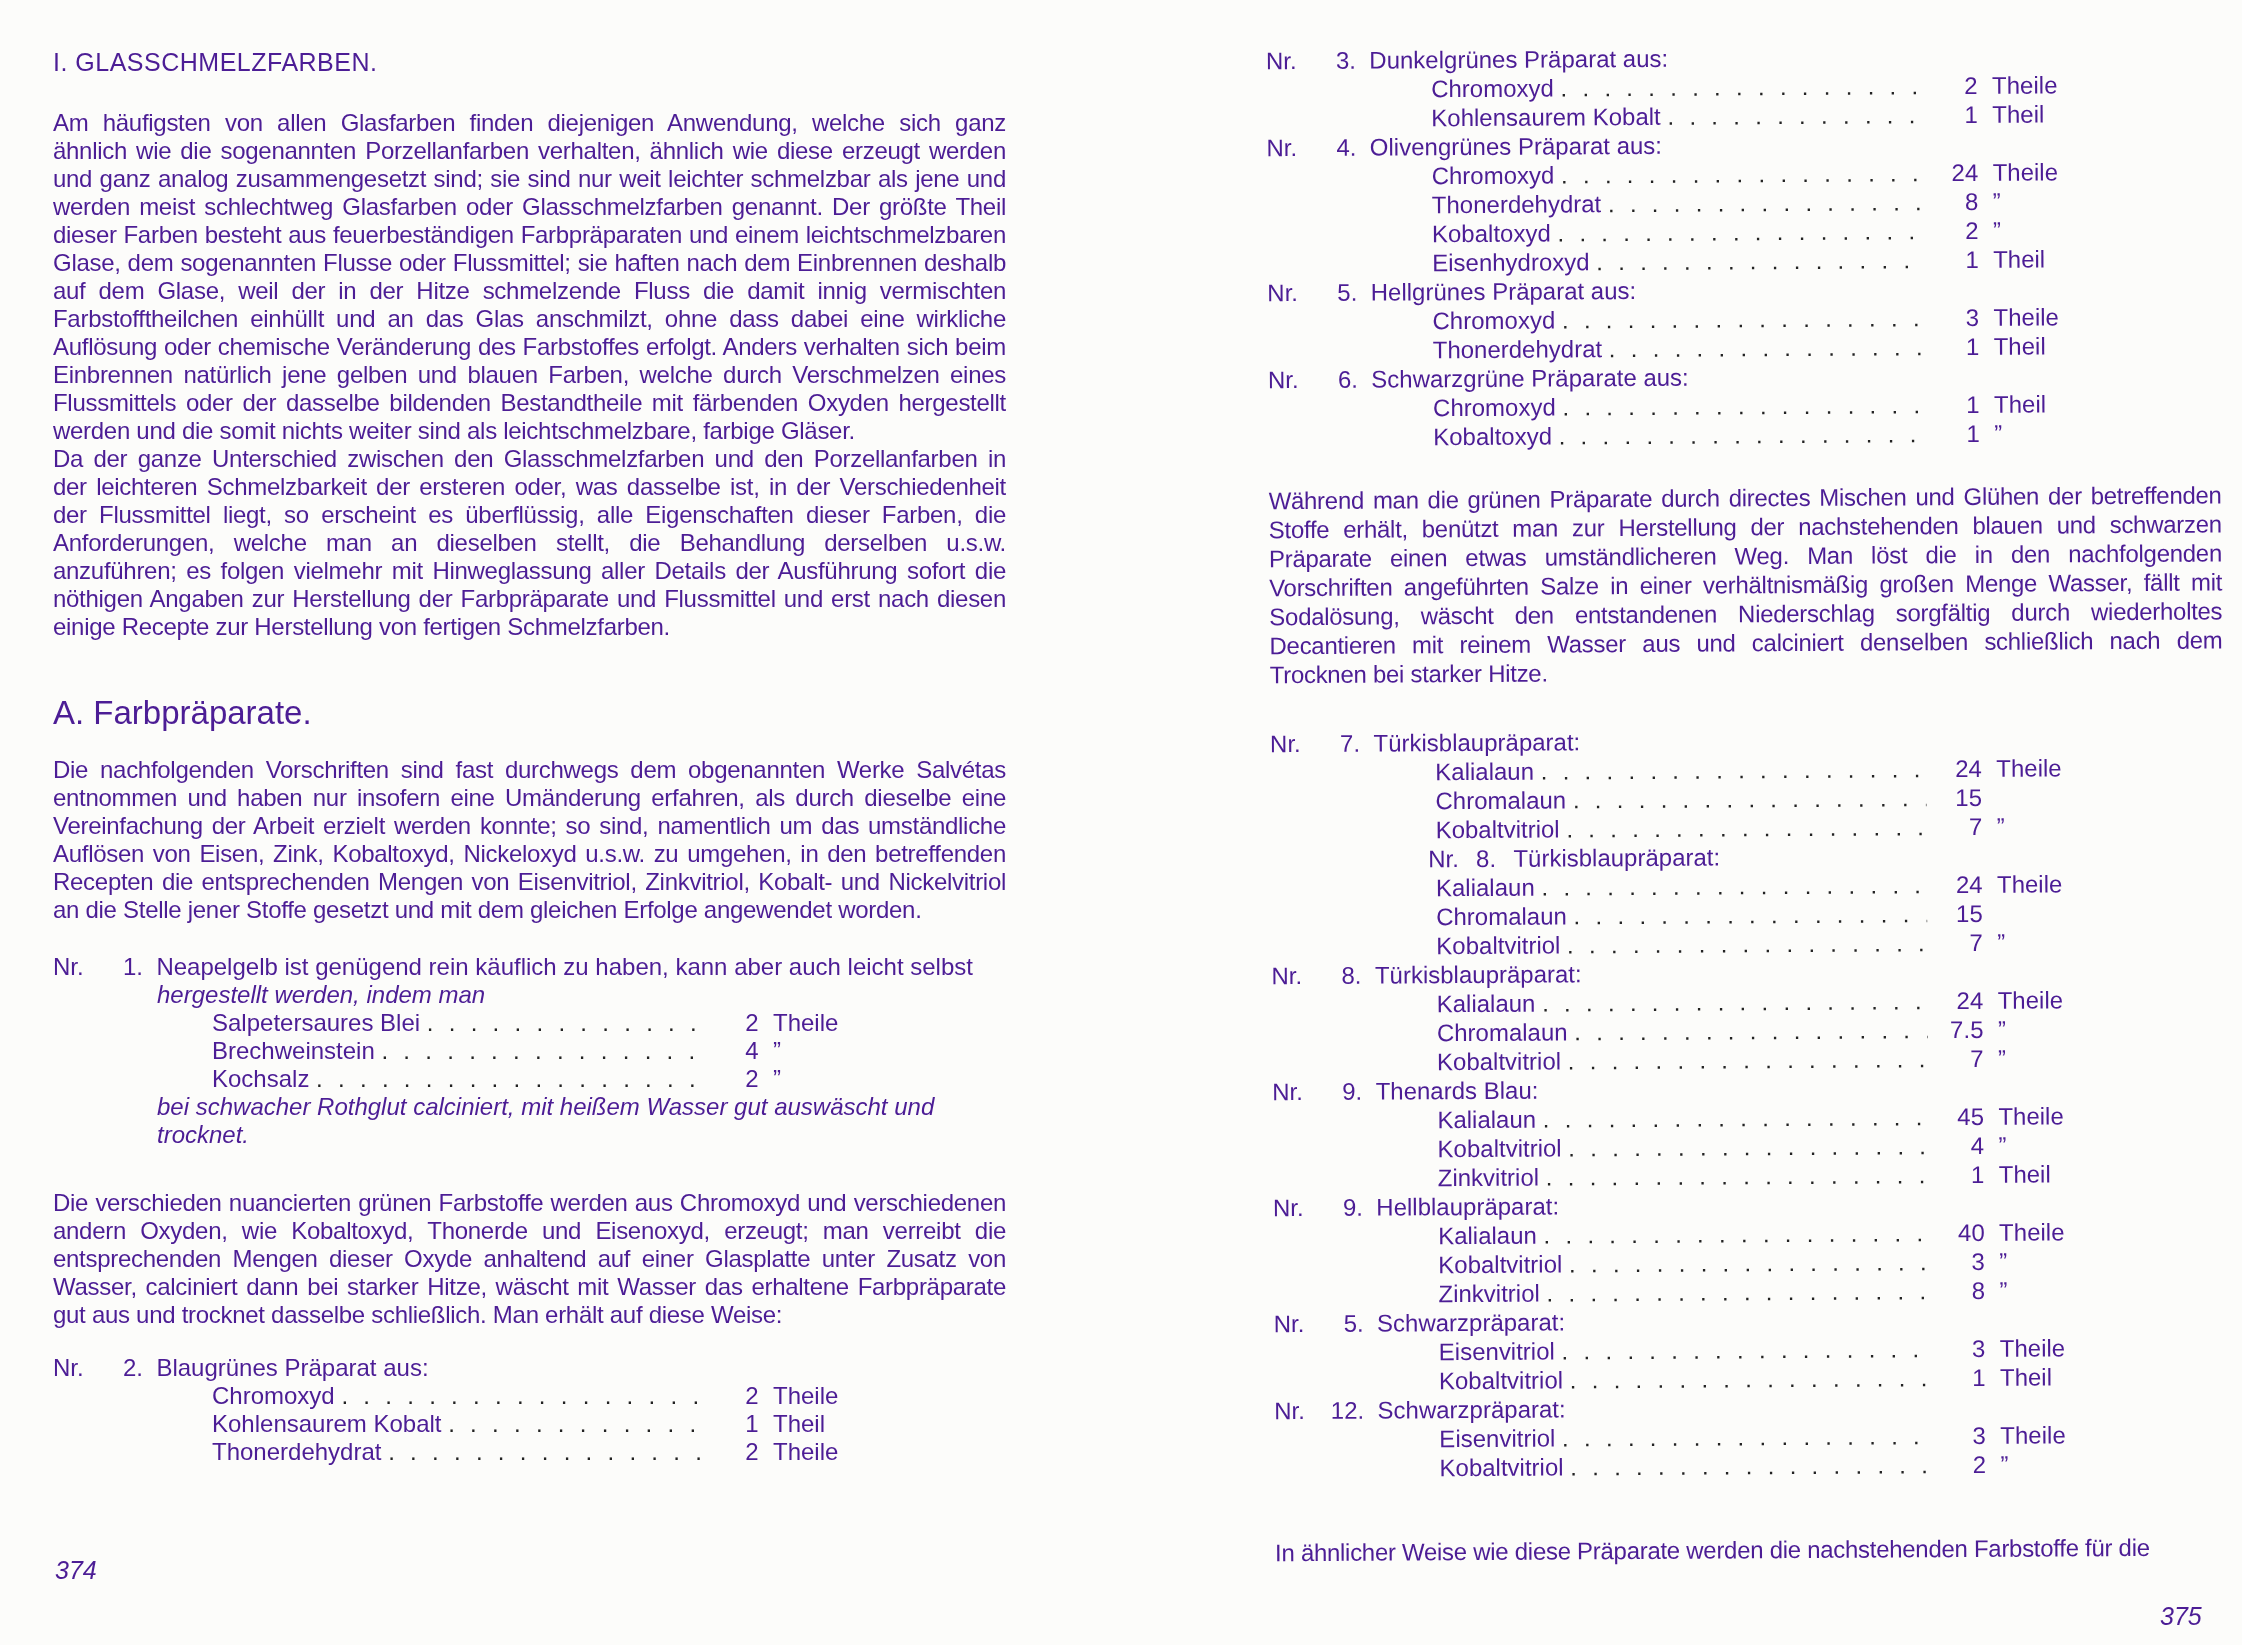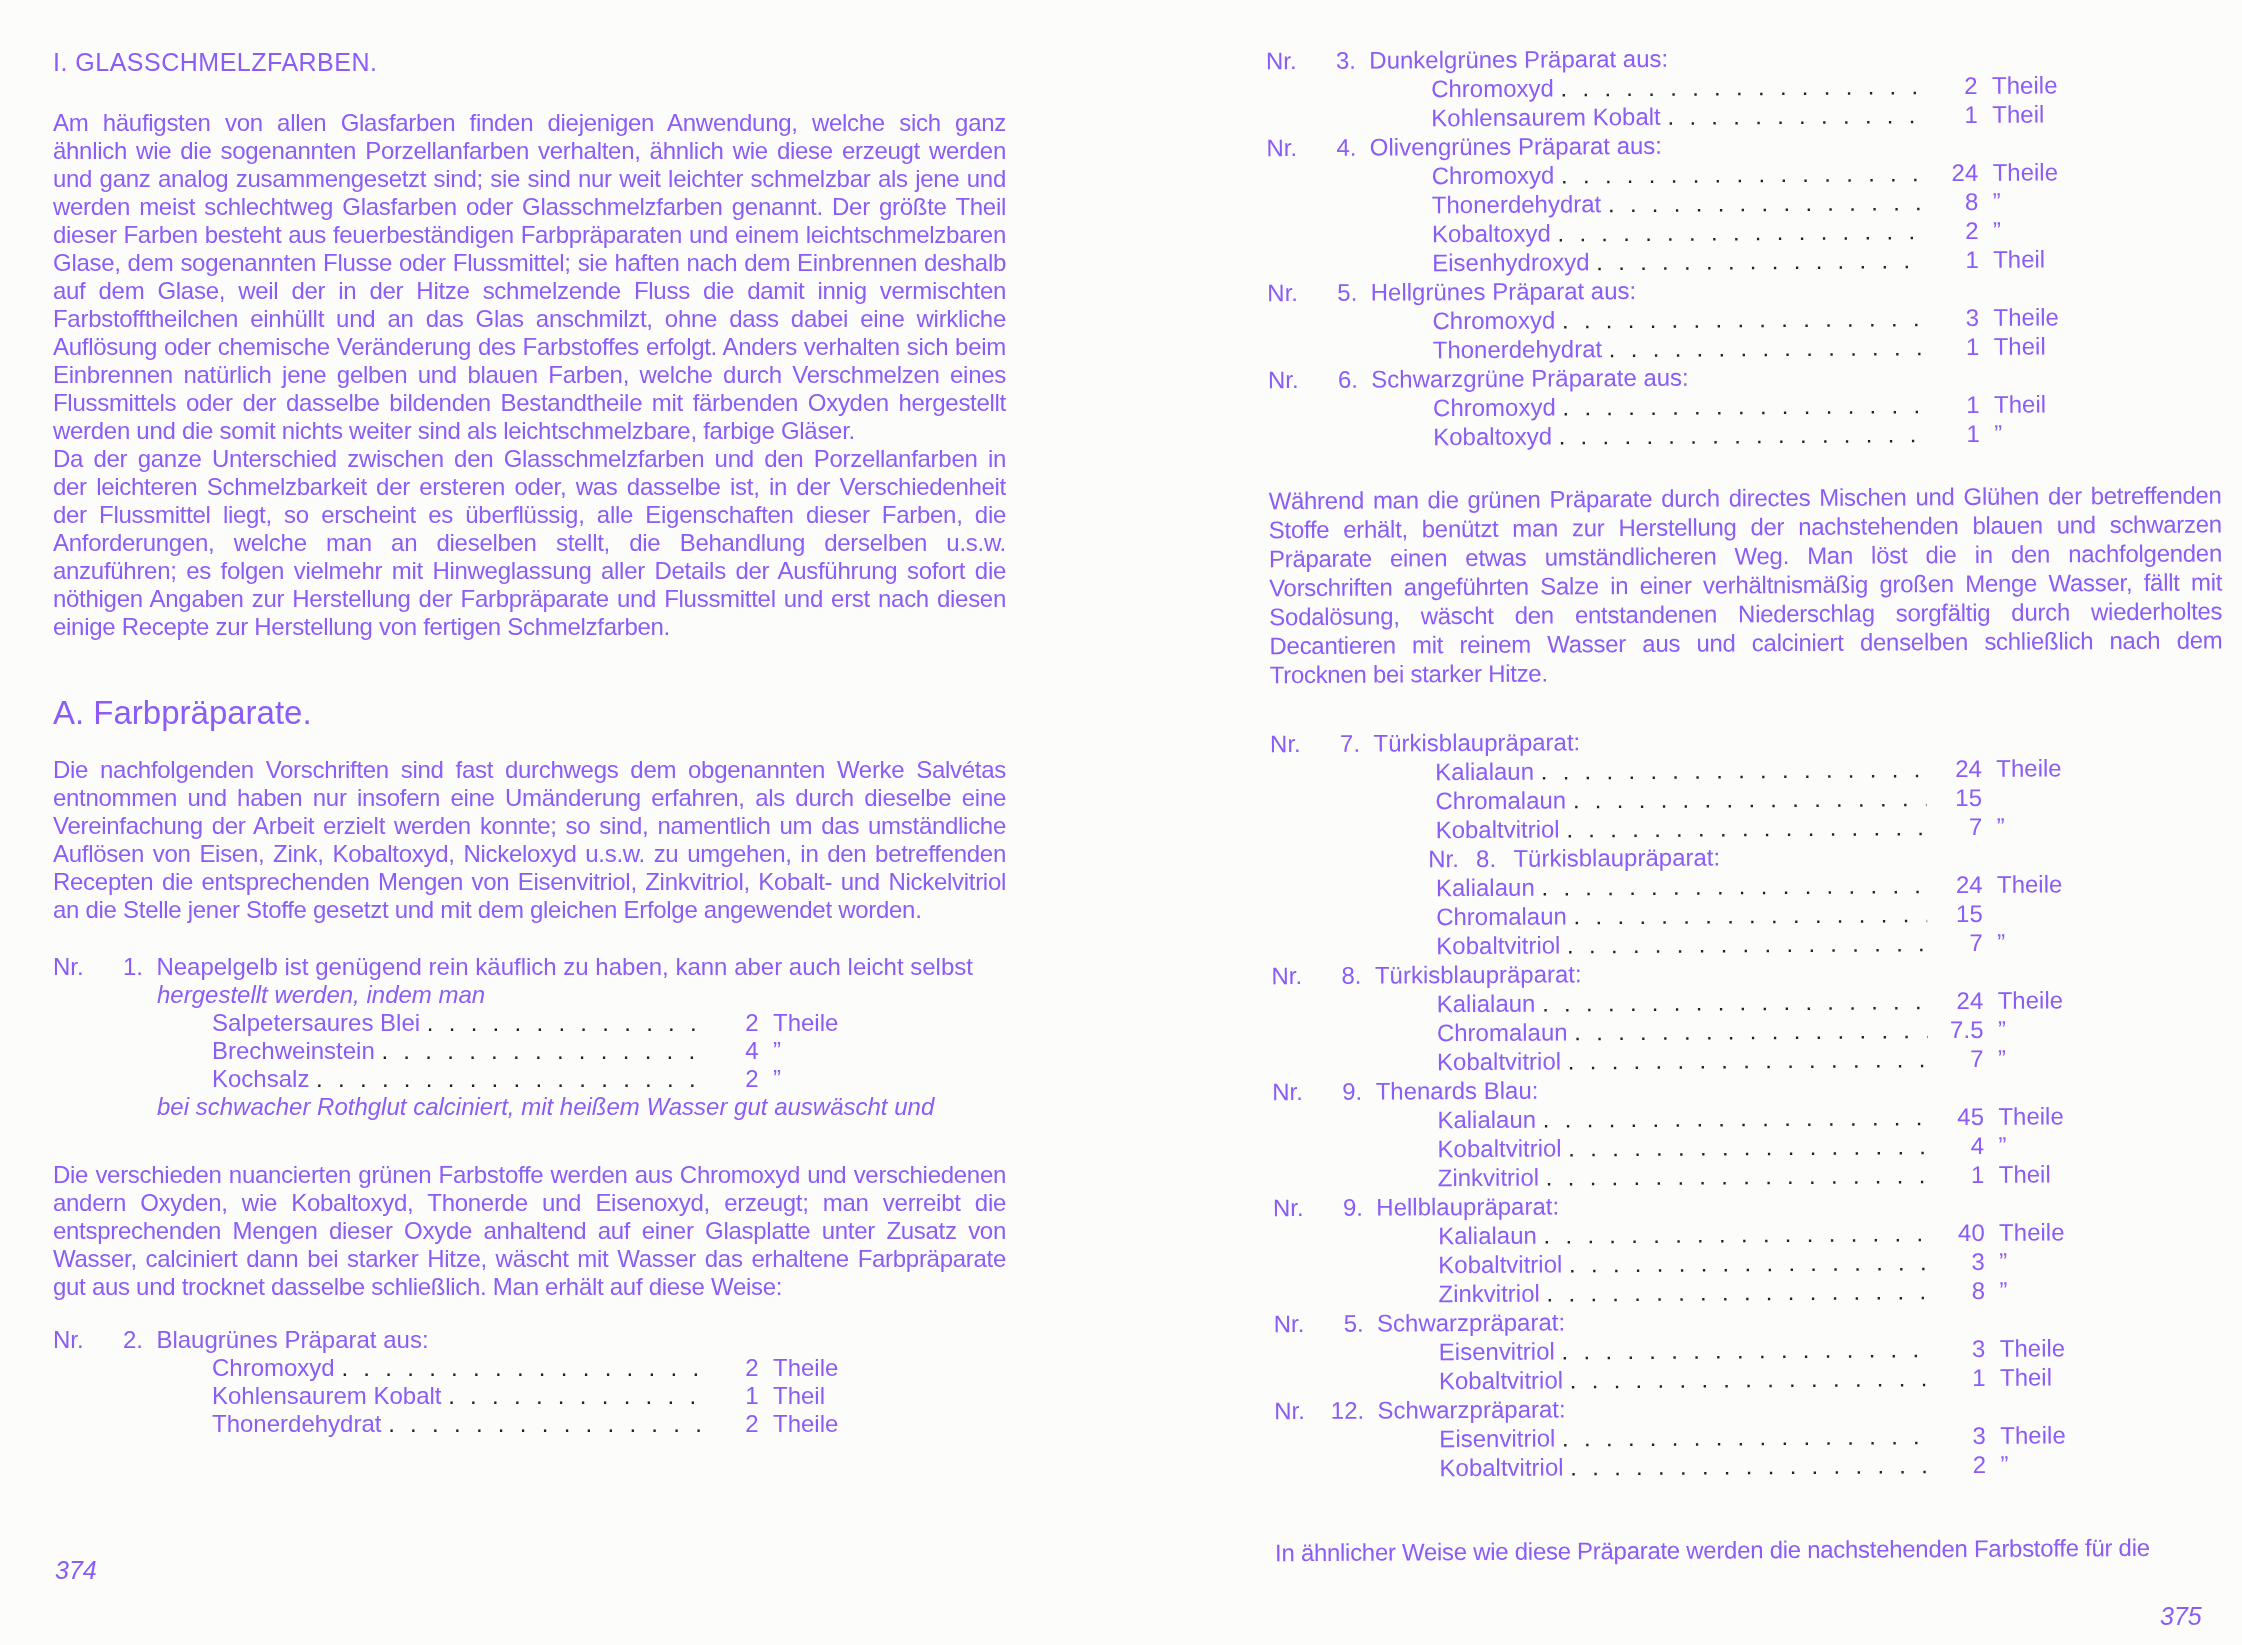--- a/index.html
+++ b/index.html
@@ -2,21 +2,21 @@
 <html lang="de"><head>
 <meta charset="utf-8">
 <title>Glasschmelzfarben — Buchseiten 374/375</title>
 <style>
   html,body { margin:0; padding:0; background:#e8e8e6; }
   .sheet {
     position:relative;
     width:2242px; height:1646px;
     background:#fcfcfa;
     font-family:"Liberation Sans", sans-serif;
-    color:#8b5cf6;
+    color:#4c1d95;
     overflow:hidden;
   }
   .page {
     position:absolute; top:0;
     width:953px;
     --title-indent:104px;
     --item-indent:159px;
   }
   .page-left  { left:53px;  padding-top:48px; font-size:24px; line-height:28px; }
   .page-right { left:1266px; padding-top:46px; font-size:24px; line-height:29px;
@@ -86,20 +86,21 @@
             <span class="i-qty">4</span>
             <span class="i-unit">”</span>
           </div>
           <div class="i-row">
             <span class="i-name">Kochsalz</span>
             <span class="i-leader"></span>
             <span class="i-qty">2</span>
             <span class="i-unit">”</span>
           </div>
           <div class="r-cont">bei schwacher Rothglut calciniert, mit heißem Wasser gut auswäscht und</div>
+          <div class="r-cont">trocknet.</div>
         </div>
       </div>
     <p class="mt42">Die verschieden nuancierten grünen Farbstoffe werden aus Chromoxyd und verschiedenen andern Oxyden, wie Kobaltoxyd, Thonerde und Eisenoxyd, erzeugt; man verreibt die entsprechenden Mengen dieser Oxyde anhaltend auf einer Glasplatte unter Zusatz von Wasser, calciniert dann bei starker Hitze, wäscht mit Wasser das erhaltene Farbpräparate gut aus und trocknet dasselbe schließlich. Man erhält auf diese Weise:</p>
     <div class="mt26">
         <div class="recipe-block">
           <div class="r-head">
             <span class="r-nr">Nr.</span>
             <span class="r-num">2.</span>
             <span class="r-title">Blaugrünes Präparat aus:</span>
           </div>

